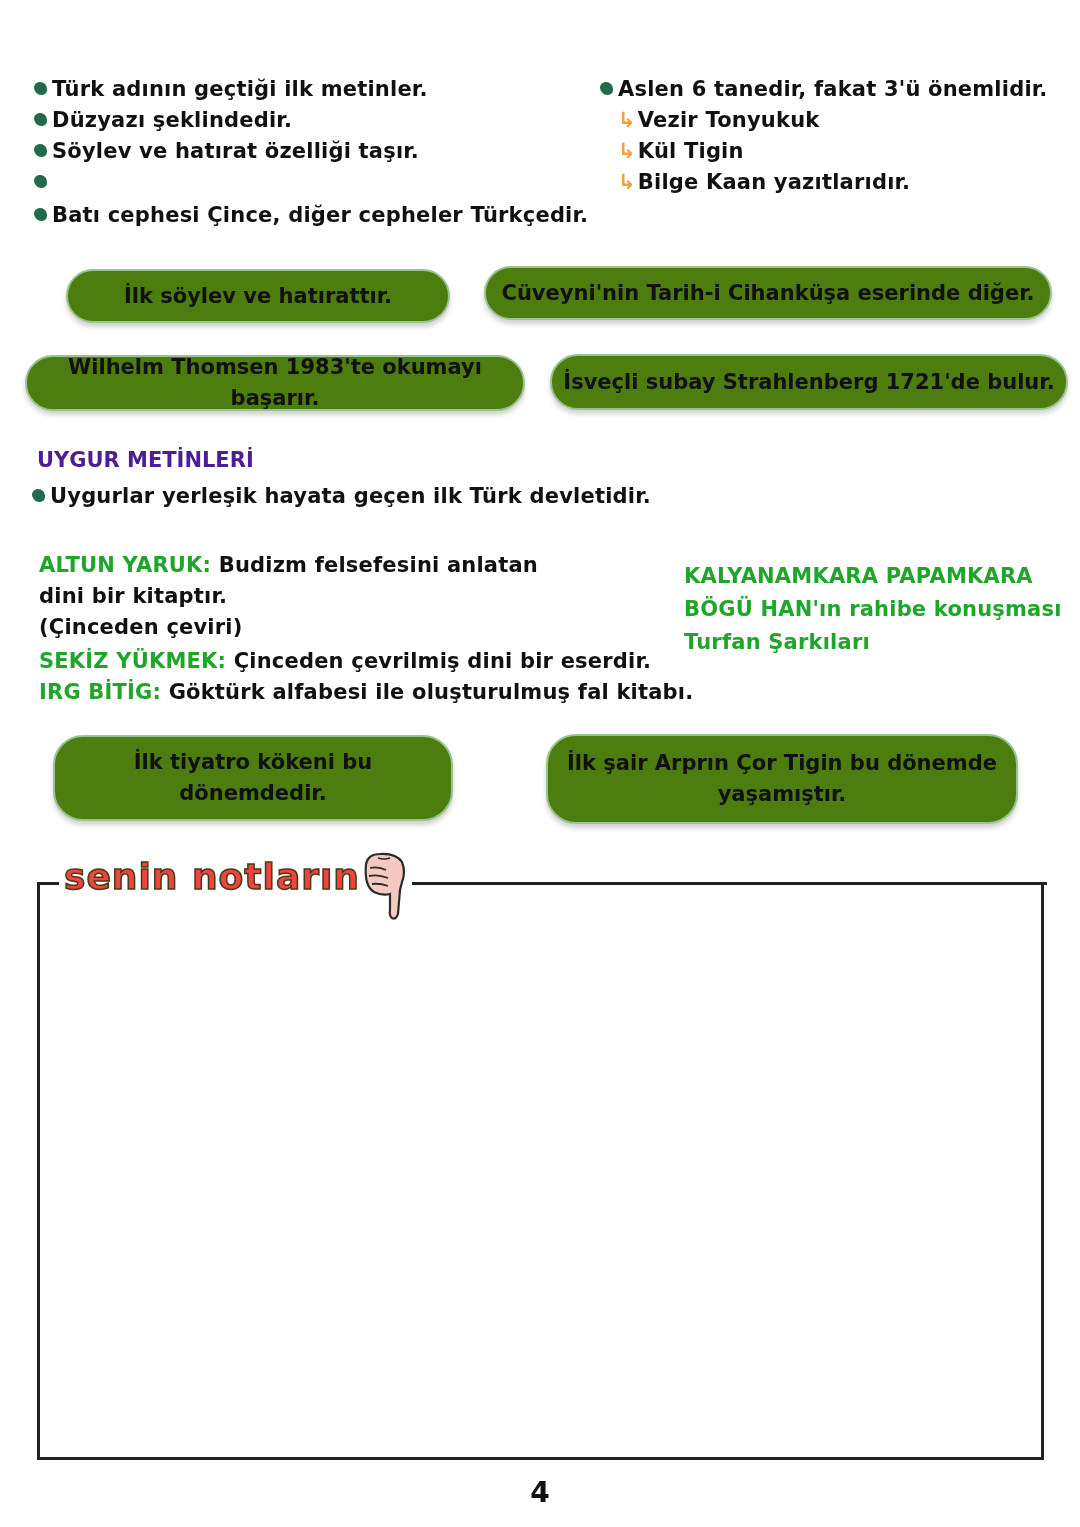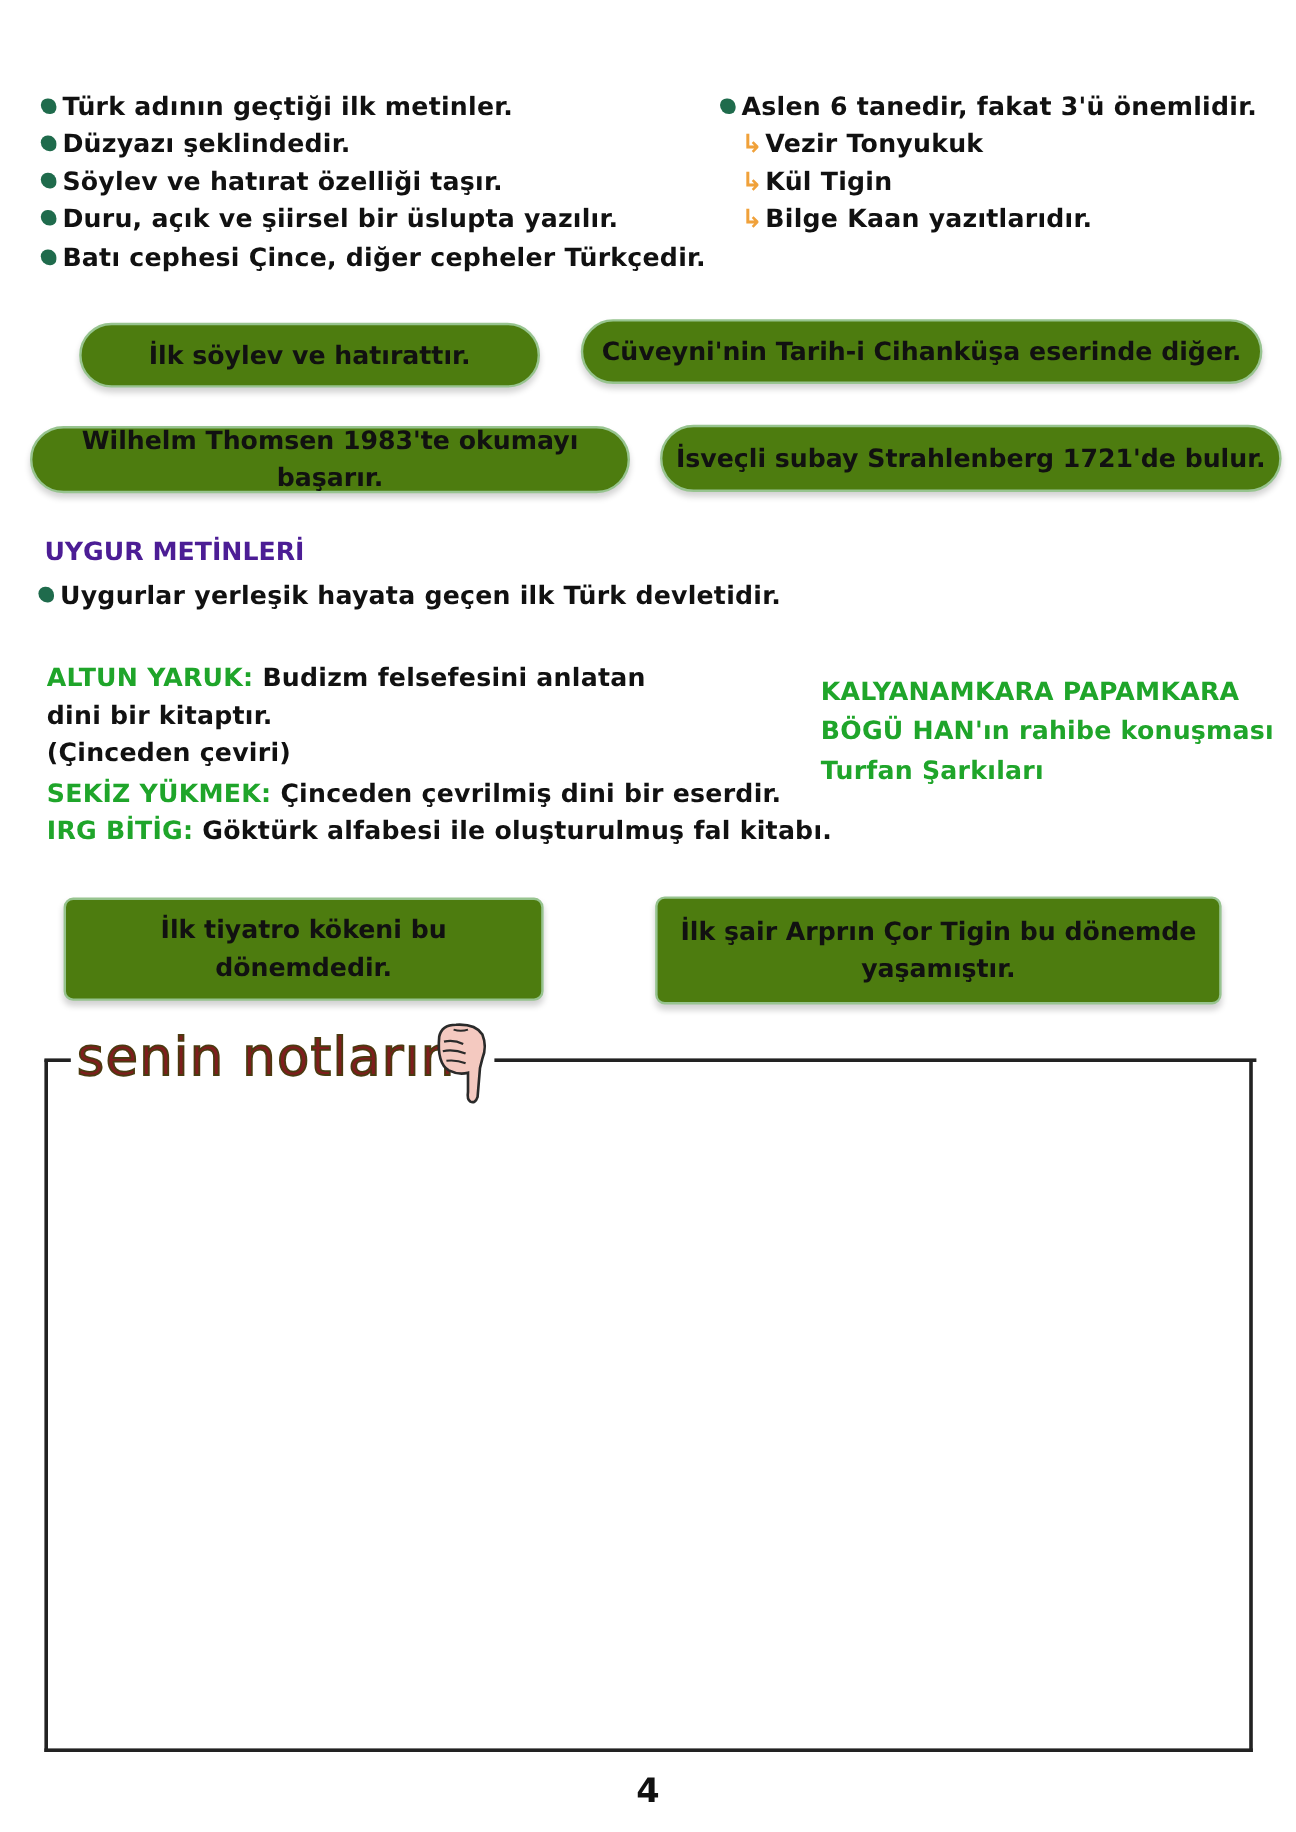--- a/index.html
+++ b/index.html
@@ -7,40 +7,40 @@
          font-family:"DejaVu Sans", sans-serif; color:#111; }
   .abs { position:absolute; }
   .line { font-size:21px; font-weight:bold; line-height:31px; white-space:nowrap; letter-spacing:0.2px; }
   .bullet { display:inline-block; width:13px; height:13px; background:#1f6b4c; border-radius:45% 55% 40% 60%;
             margin-right:5px; vertical-align:middle; position:relative; top:-2px; }
   .arrow { color:#f0a13a; font-weight:bold; margin-right:2px; }
   .box { position:absolute; background:#4d7c0f; border:2px solid #97c48f; box-shadow:0 4px 5px rgba(0,0,0,0.18);
          display:flex; align-items:center; justify-content:center; text-align:center;
          font-size:21px; font-weight:bold; line-height:31px; color:#111; }
   .pill { border-radius:28px; }
-  .rbox { border-radius:8px;margin-top:13px; }
+  .rbox { border-radius:30px; }
   .heading { color:#4c1d95; font-size:21px; font-weight:bold; }
   .glabel { color:#1fa52a; }
   .gline { color:#1fa52a; }
   .notes-frame { position:absolute; left:37px; top:883px; width:1007px; height:577px;
                  border:3px solid #222; border-top:none; box-sizing:border-box; }
   .notes-top-left { position:absolute; left:37px; top:882px; width:22px; height:3px; background:#222; }
   .notes-top-right { position:absolute; left:412px; top:882px; width:635px; height:3px; background:#222; }
-  .notes-title { position:absolute; left:64px; top:856px; font-size:44px; font-weight:normal; color:#7f1d1d;
+  .notes-title { position:absolute; left:64px; top:856px; font-size:36px; font-weight:bold; color:#ef4444;
                  -webkit-text-stroke:1.5px #4a3a10; letter-spacing:1px; font-family:"DejaVu Sans", sans-serif; }
   .page-num { position:absolute; left:0; width:1080px; top:1476px; text-align:center; font-size:28px; font-weight:bold; }
 </style>
 </head>
 <body>
 
 <div class="abs" style="left:34px; top:74px;">
   <div class="line"><span class="bullet"></span><span>Türk adının geçtiği ilk metinler.</span></div>
   <div class="line"><span class="bullet"></span><span>Düzyazı şeklindedir.</span></div>
   <div class="line"><span class="bullet"></span><span>Söylev ve hatırat özelliği taşır.</span></div>
-  <div class="line"><span class="bullet"></span><span>Duru, açık ve şiirsel bir üslupta yazılır.</span></div>
+  <div class="line"><span class="bullet"></span></div>
   <div class="line" style="margin-top:2px;"><span class="bullet"></span><span>Batı cephesi Çince, diğer cepheler Türkçedir.</span></div>
 </div>
 
 <div class="abs" style="left:600px; top:74px;">
   <div class="line"><span class="bullet"></span><span>Aslen 6 tanedir, fakat 3'ü önemlidir.</span></div>
   <div class="line" style="padding-left:18px;"><span class="arrow">↳</span><span>Vezir Tonyukuk</span></div>
   <div class="line" style="padding-left:18px;"><span class="arrow">↳</span><span>Kül Tigin</span></div>
   <div class="line" style="padding-left:18px;"><span class="arrow">↳</span><span>Bilge Kaan yazıtlarıdır.</span></div>
 </div>
 

